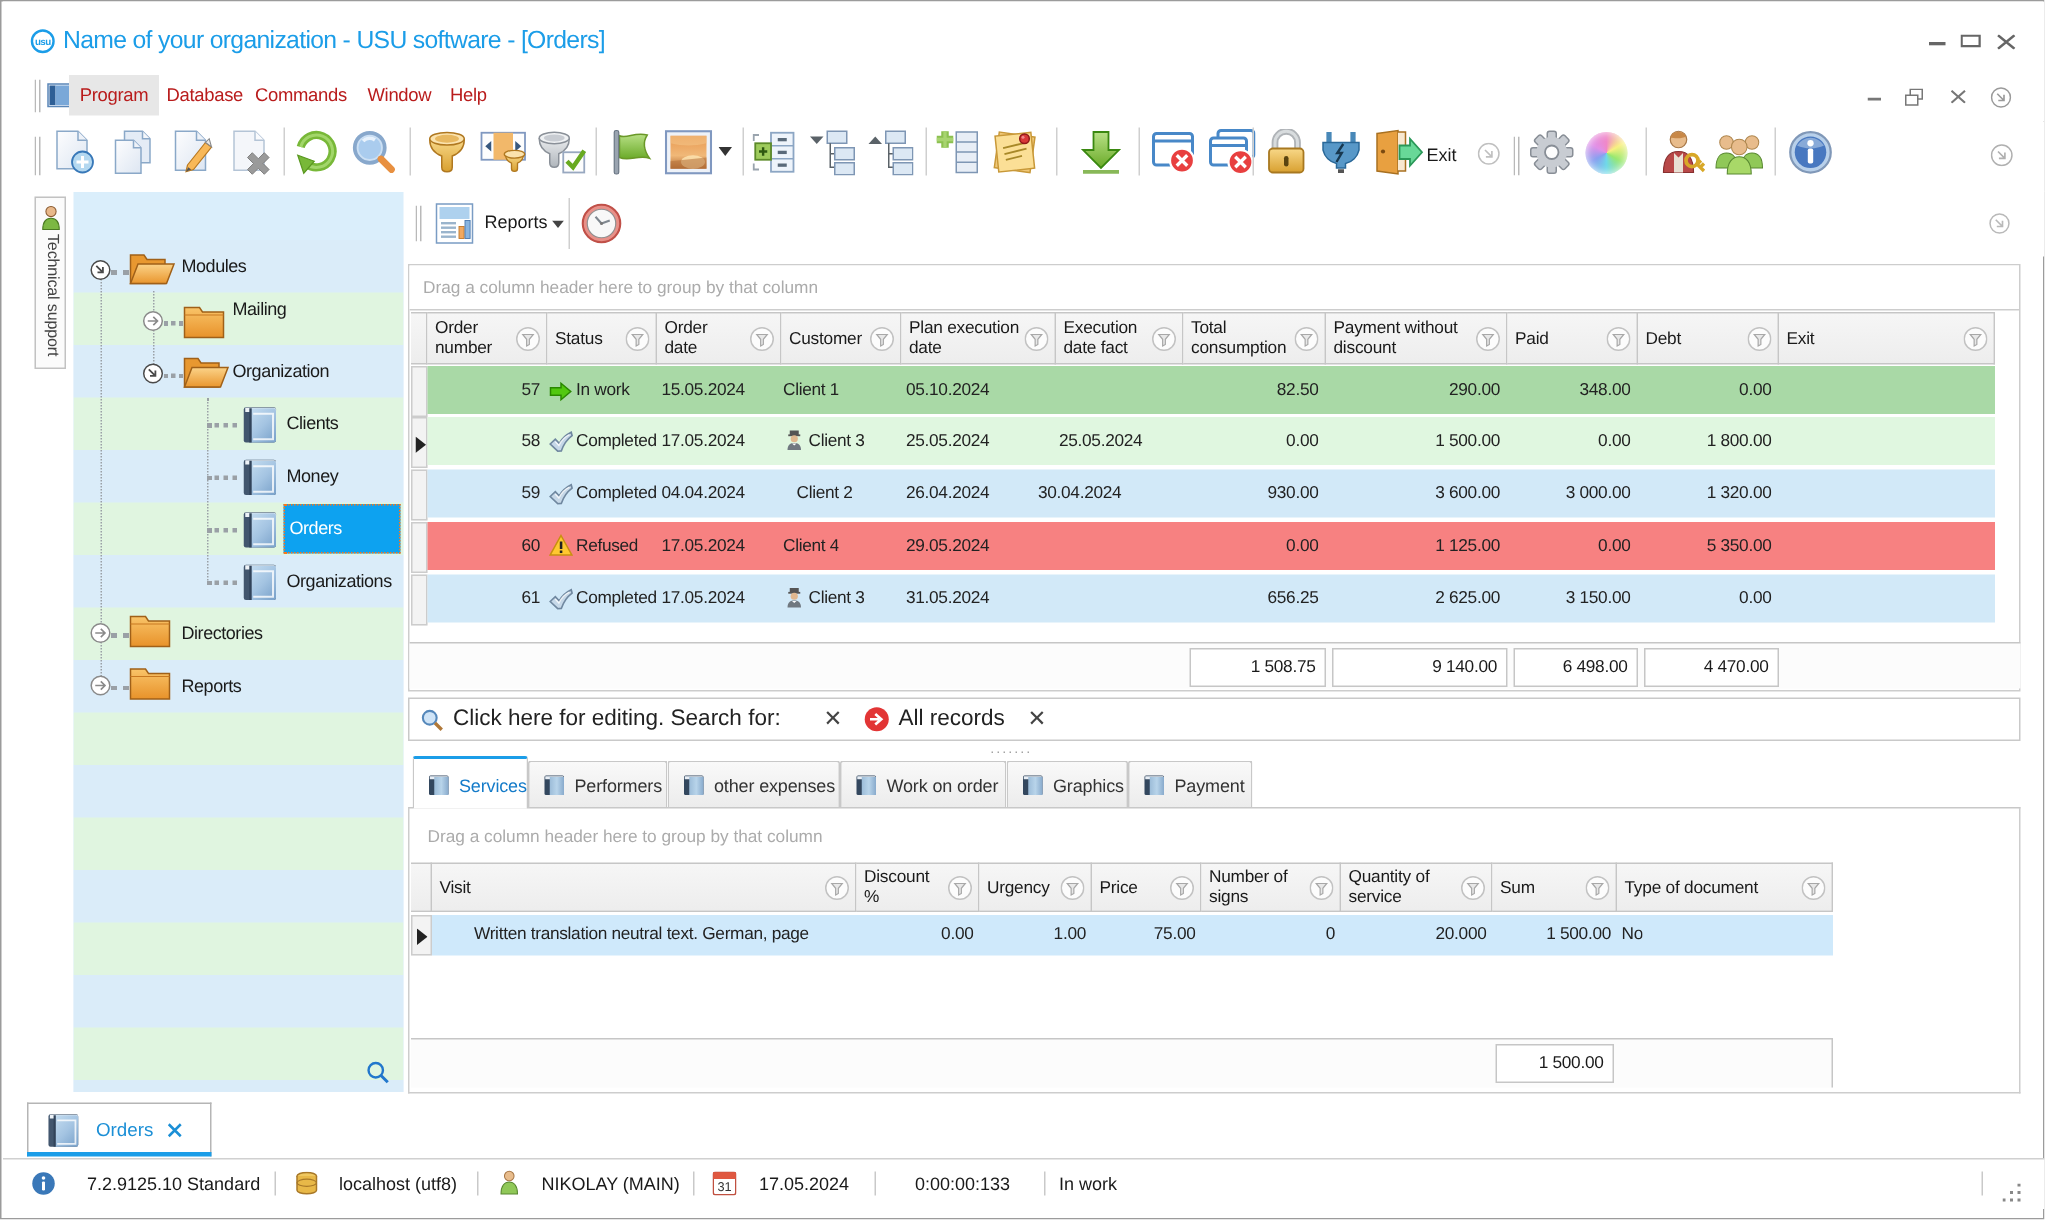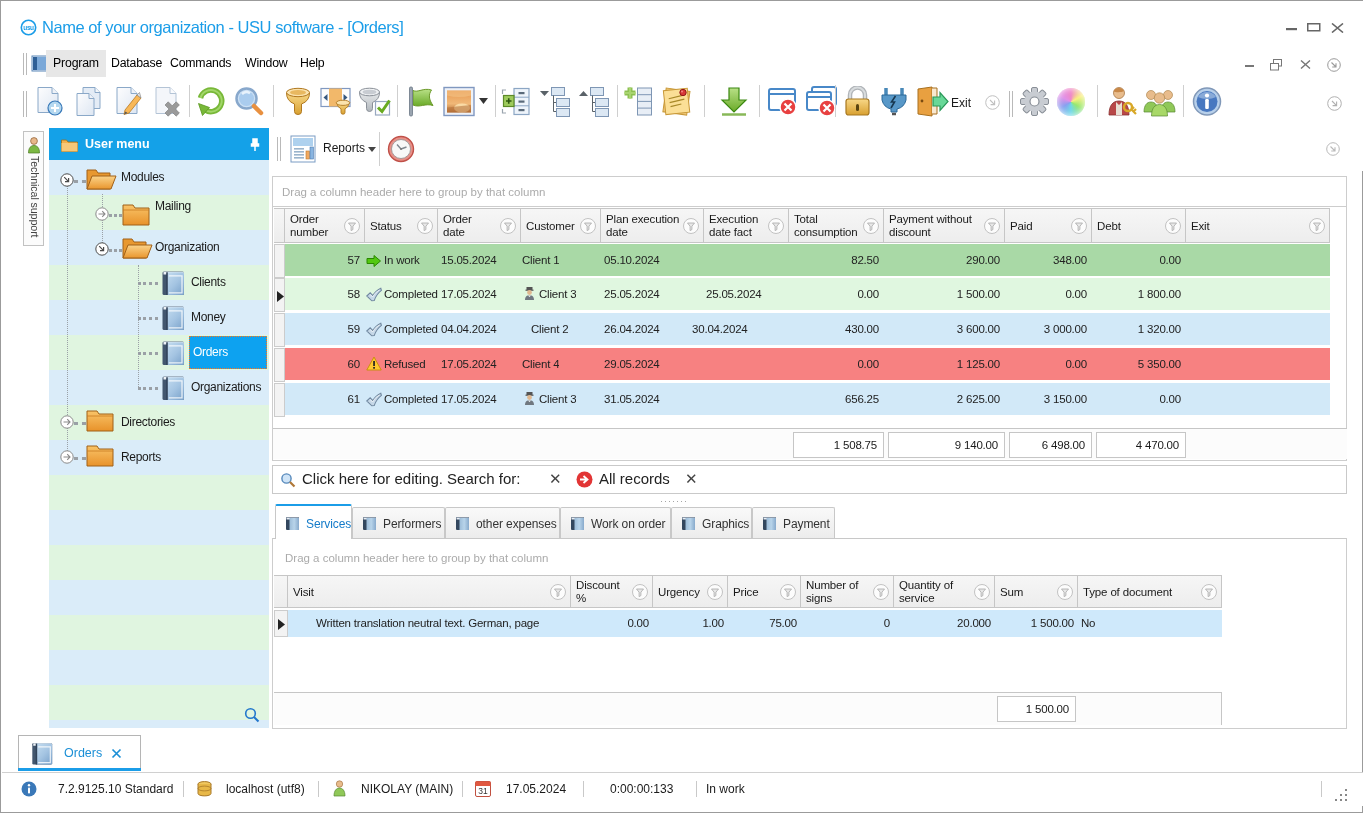--- a/index.html
+++ b/index.html
@@ -8,21 +8,21 @@
 #app { position:relative; width:1363px; height:813px; border:1px solid #9b9b9b; background:#fff; }
 .abs { position:absolute; }
 svg { display:block; }
 
 
 #titlebar { position:absolute; left:1px; top:0; width:1361px; height:45px; background:#fff; }
 #title-text { position:absolute; left:40px; top:17px; font-size:16.5px; letter-spacing:-0.45px; color:#1b9de8; white-space:nowrap; }
 
 
 #menubar { position:absolute; left:1px; top:45px; width:1361px; height:35px; background:#fff; }
-.menuitem { position:absolute; top:4px; height:27px; line-height:27px; font-size:12.3px; color:#000000; letter-spacing:-0.2px; }
+.menuitem { position:absolute; top:4px; height:27px; line-height:27px; font-size:12.3px; color:#b91c1c; letter-spacing:-0.2px; }
 #mi-program { left:44px; width:60px; text-align:center; background:#e7e7e7; }
 
 
 #toolbar { position:absolute; left:1px; top:80px; width:1361px; height:47px; background:#fff; }
 .tbi { position:absolute; top:5px; }
 .tsep { position:absolute; top:4px; width:1px; height:32px; background:#cfcfcf; }
 
 
 #techtab { position:absolute; left:22px; top:130px; width:21px; height:115px; background:#fbfbfb; border:1px solid #c2c2c2; }
 #techtab .vtext { position:absolute; left:4px; top:24px; width:13px; font-size:10.7px; letter-spacing:-0.1px; color:#444; writing-mode:vertical-rl; white-space:nowrap; }
@@ -471,30 +471,20 @@
     <div class="abs" style="left:25px;top:52px;width:12px;border-top:3px dotted #9aa0a6"></div>
     <div class="abs" style="left:60px;top:86px;width:13px;border-top:3px dotted #9aa0a6"></div>
     <div class="abs" style="left:60px;top:121px;width:13px;border-top:3px dotted #9aa0a6"></div>
     <div class="abs" style="left:89px;top:154px;width:20px;border-top:3px dotted #9aa0a6"></div>
     <div class="abs" style="left:89px;top:189px;width:20px;border-top:3px dotted #9aa0a6"></div>
     <div class="abs" style="left:89px;top:224px;width:20px;border-top:3px dotted #9aa0a6"></div>
     <div class="abs" style="left:89px;top:259px;width:20px;border-top:3px dotted #9aa0a6"></div>
     <div class="abs" style="left:25px;top:294px;width:12px;border-top:3px dotted #9aa0a6"></div>
     <div class="abs" style="left:25px;top:329px;width:12px;border-top:3px dotted #9aa0a6"></div>
 
-    <div id="um-head" style="top:0">
-      <svg class="abs" style="left:12px;top:10px" width="17" height="14" viewBox="0 0 17 14">
-        <path d="M0.5 2 h5 l1.5 2 h9.5 v9.5 h-16 Z" fill="#f3b04a" stroke="#9a7020" stroke-width="0.8"></path>
-        <path d="M0.5 5 h16 v8.5 h-16 Z" fill="#f8c878"></path>
-      </svg>
-      <div class="t">User menu</div>
-      <svg class="abs" style="left:200px;top:10px" width="12" height="14" viewBox="0 0 12 14">
-        <path d="M4 1 h4 v5 h-4 Z M2.5 6 h7 v2 h-7 Z M6 8 v5" stroke="#fff" stroke-width="1.5" fill="#fff"></path>
-      </svg>
-    </div>
 
     <svg class="abs exp" style="left:11px;top:45px" width="14" height="14" viewBox="0 0 14 14">
         <circle cx="7" cy="7" r="6.2" fill="#fff" stroke="#4a4a4a"></circle>
         <path d="M4.2 4.2 L8.6 8.6 M8.6 5 V8.6 H5" stroke="#4a4a4a" stroke-width="1.2" fill="none"></path>
       </svg>
     <svg class="abs exp" style="left:46px;top:79px" width="14" height="14" viewBox="0 0 14 14">
         <circle cx="7" cy="7" r="6.2" fill="#fff" stroke="#8a8a8a"></circle>
         <path d="M3.5 7 H10 M7.2 4.2 L10 7 L7.2 9.8" stroke="#8a8a8a" stroke-width="1.1" fill="none"></path>
       </svg>
     <svg class="abs exp" style="left:46px;top:114px" width="14" height="14" viewBox="0 0 14 14">
@@ -705,21 +695,21 @@
     <div class="drow" style="left:12px;top:136px;width:1045px;height:32px;background:#d2e9f8">
       <div class="dcell num" style="left:0;width:75px">59</div>
       <svg class="abs" style="left:81px;top:9px" width="16" height="15" viewBox="0 0 16 15">
           <use href="#checkico"></use>
         </svg>
       <div class="dcell" style="left:99px">Completed</div>
       <div class="dcell" style="left:156px">04.04.2024</div>
       <div class="dcell" style="left:246px">Client 2</div>
       <div class="dcell" style="left:319px">26.04.2024</div>
       <div class="dcell" style="left:407px">30.04.2024</div>
-      <div class="dcell num" style="left:504px;width:90px">430.00</div>
+      <div class="dcell num" style="left:504px;width:90px">930.00</div>
       <div class="dcell num" style="left:601px;width:114px">3 600.00</div>
       <div class="dcell num" style="left:722px;width:80px">3 000.00</div>
       <div class="dcell num" style="left:816px;width:80px">1 320.00</div>
     </div>
     <div class="ind" style="left:1px;top:171px;width:11px;height:34px"></div>
     <div class="drow" style="left:12px;top:171px;width:1045px;height:32px;background:#f78181">
       <div class="dcell num" style="left:0;width:75px">60</div>
       <svg class="abs" style="left:81px;top:8px" width="16" height="15" viewBox="0 0 16 15">
           <use href="#warnico"></use>
         </svg>

